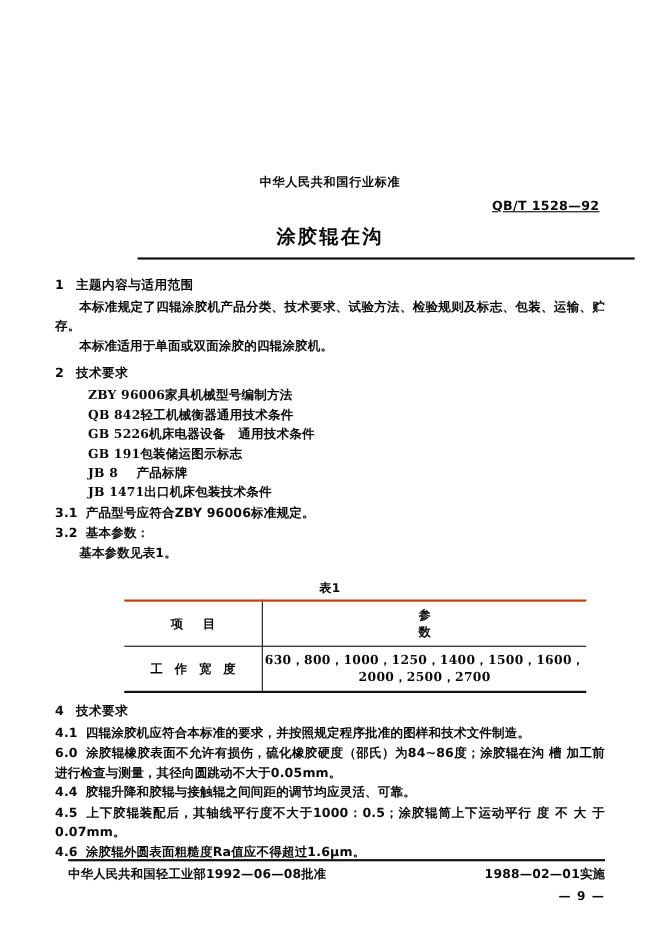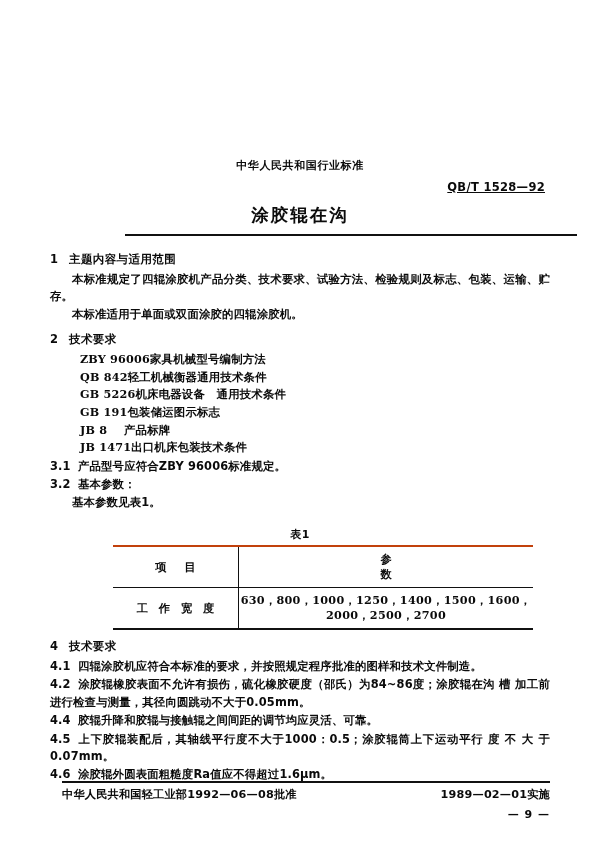--- a/index.html
+++ b/index.html
@@ -282,36 +282,36 @@
       </table>
     </div>
 
     <div class="sec-head">
       <span class="num">4</span><span>技术要求</span>
     </div>
     <div class="clause">
       <span class="cnum">4.1</span><span>四辊涂胶机应符合本标准的要求，并按照规定程序批准的图样和技术文件制造。</span>
     </div>
     <div class="clause">
-      <span class="cnum">4.2</span><span>涂胶辊橡胶表面不允许有损伤，硫化橡胶硬度（邵氏）为84~86度；涂胶辊在沟 槽 加工前进行检查与测量，其径向圆跳动不大于0.05mm。</span>
+      <span class="cnum">6.0</span><span>涂胶辊橡胶表面不允许有损伤，硫化橡胶硬度（邵氏）为84~86度；涂胶辊在沟 槽 加工前进行检查与测量，其径向圆跳动不大于0.05mm。</span>
     </div>
     <div class="clause">
       <span class="cnum">4.4</span><span>胶辊升降和胶辊与接触辊之间间距的调节均应灵活、可靠。</span>
     </div>
     <div class="clause">
       <span class="cnum">4.5</span><span>上下胶辊装配后，其轴线平行度不大于1000：0.5；涂胶辊筒上下运动平行 度 不 大 于0.07mm。</span>
     </div>
     <div class="clause">
       <span class="cnum">4.6</span><span>涂胶辊外圆表面粗糙度Ra值应不得超过1.6μm。</span>
     </div>
 
   </div>
 
   <div class="rule-footer"></div>
 
   <div class="footer-row">
     <span>中华人民共和国轻工业部1992—06—08批准</span>
-    <span>1989—02—01实施</span>
+    <span>1988—02—01实施</span>
   </div>
 
   <div class="page-no">— 9 —</div>
 
 </div>
 
 </body></html>

